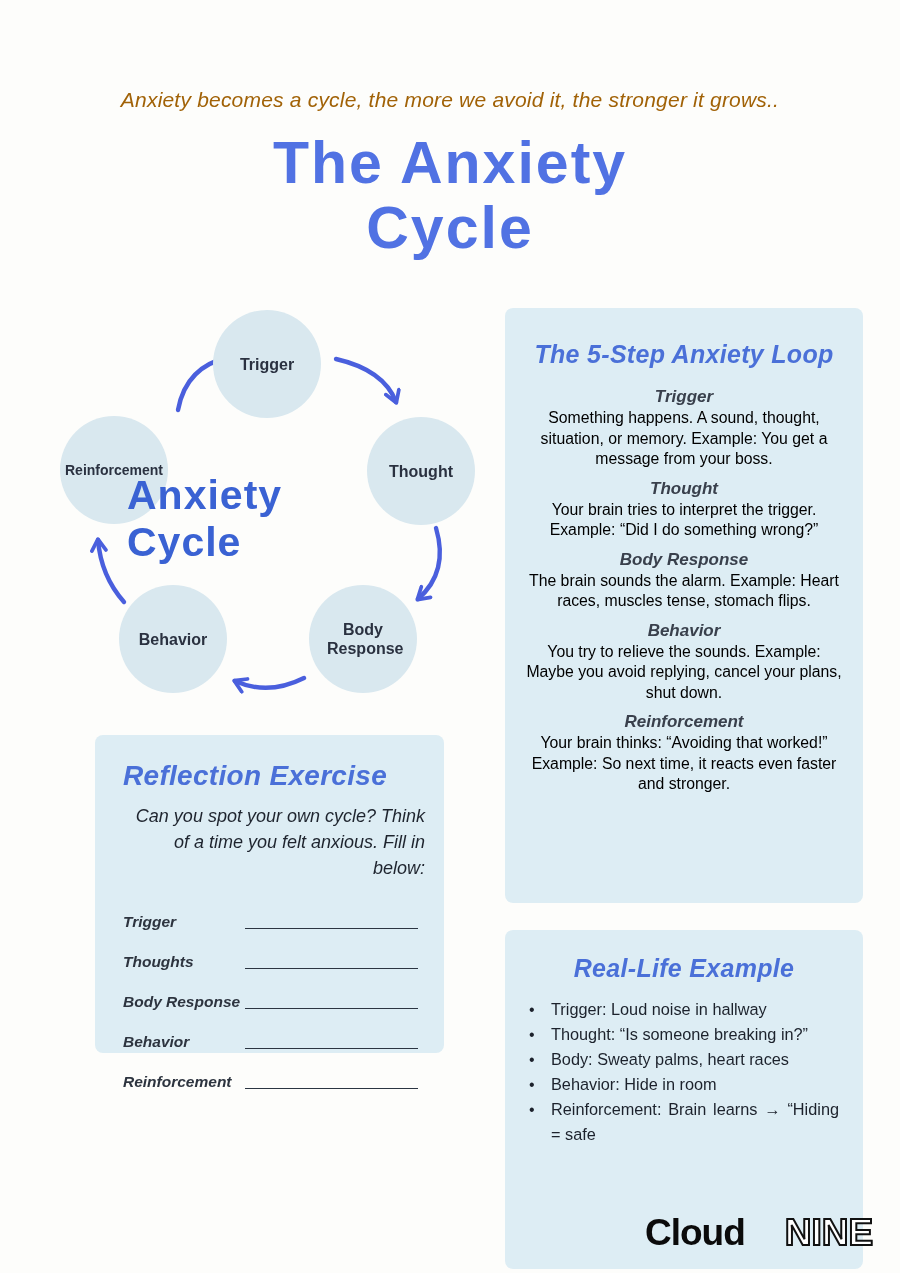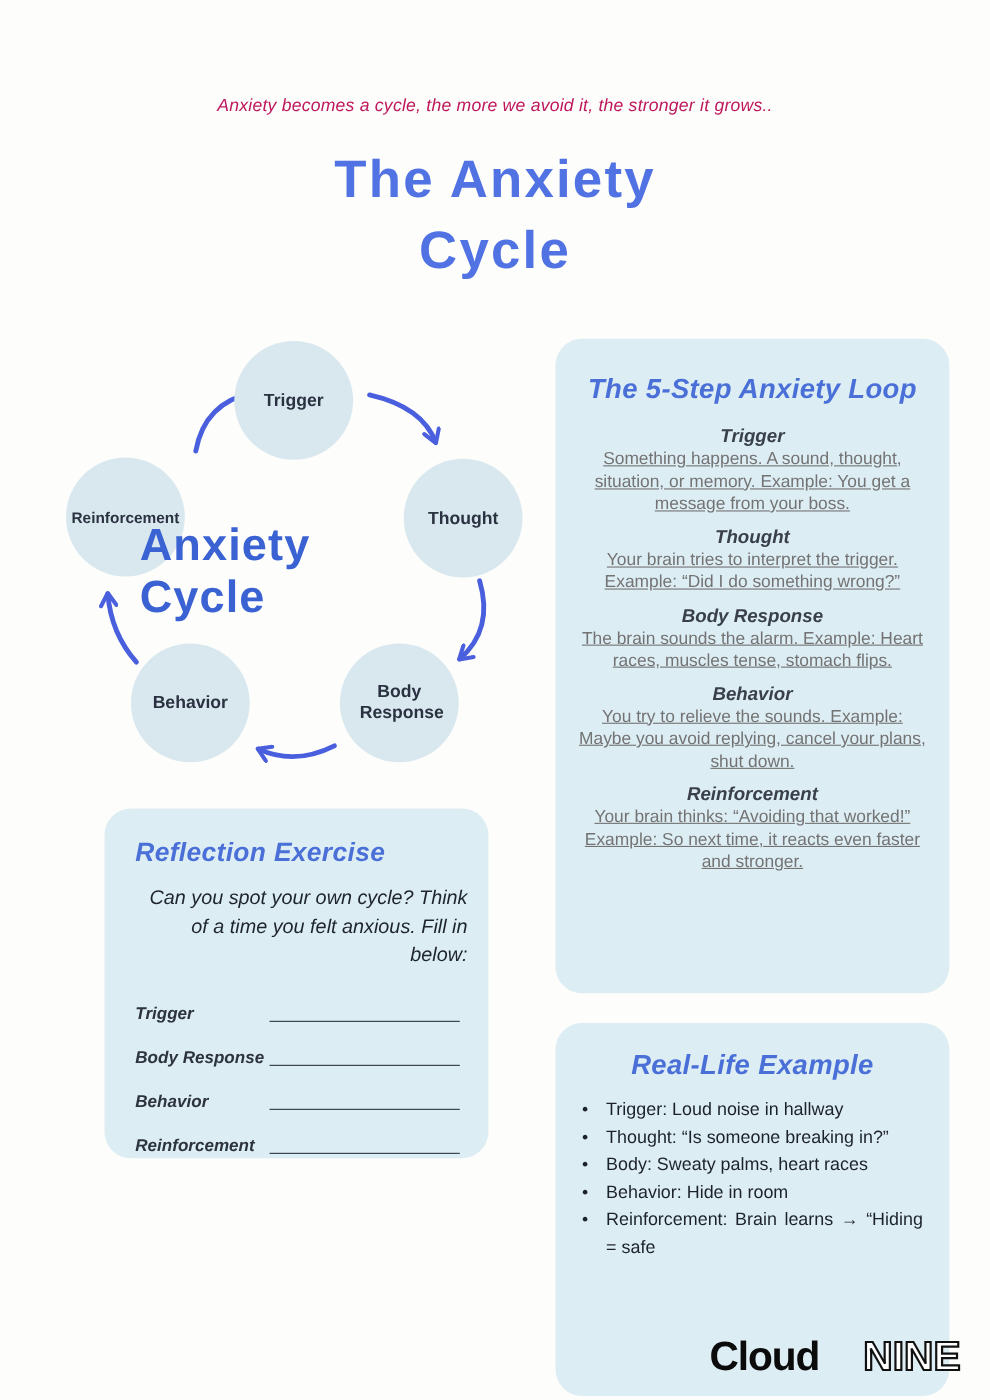--- a/index.html
+++ b/index.html
@@ -4,26 +4,26 @@
 <style>
   * { margin:0; padding:0; box-sizing:border-box; }
   html,body { background:#e9e9e9; }
   .page {
     position:relative; width:900px; height:1273px; margin:0 auto;
     background:#fdfdfb; overflow:hidden;
     font-family:"Liberation Sans", sans-serif; color:#20262f;
   }
   .subtitle {
     position:absolute; top:88px; left:0; width:100%;
-    text-align:center; font-size:16px; font-style:italic; font-weight:500;
-    color:#be185d; letter-spacing:.2px;
+    text-align:center; font-size:21px; font-style:italic; font-weight:500;
+    color:#a16207; letter-spacing:.2px;
   }
   .main-title {
     position:absolute; top:131px; left:0; width:100%;
-    text-align:center; font-weight:bold; font-size:48px; line-height:65px;
+    text-align:center; font-weight:bold; font-size:59px; line-height:65px;
     color:#5172e3; letter-spacing:2px;
   }
   
   .diagram { position:absolute; left:40px; top:300px; width:460px; height:420px; }
   .arrows  { position:absolute; left:0; top:0; width:460px; height:420px; }
   .node {
     position:absolute; width:108px; height:108px; border-radius:50%;
     background:#d9e8ef; display:flex; align-items:center; justify-content:center;
     text-align:center; font-weight:bold; font-size:16px; color:#2a3140; line-height:19px;
   }
@@ -32,33 +32,33 @@
   .node-thought { left:327px; top:117px; }
   .node-body    { left:269px; top:285px; }
   .node-behavior{ left:79px;  top:285px; }
   .node-reinf   { left:20px;  top:116px; }
   .center-label {
     position:absolute; left:87px; top:172px; width:280px;
     text-align:left; font-weight:bold; font-size:41px; line-height:47px;
     color:#3a62d3; letter-spacing:1px;
   }
   
-  .panel { position:absolute; background:#ddedf4; border-radius:24px; }
+  .panel { position:absolute; background:#ddedf4; border-radius:8px; }
   .panel-heading {
     font-weight:bold; font-style:italic; color:#4a70d8; text-align:center;
     font-size:25px; line-height:33px; letter-spacing:.3px;
   }
   .panel-loop { left:505px; top:308px; width:358px; height:595px; padding:30px 17px 0 17px; }
   .step { margin-bottom:9px; text-align:center; }
   .step-name { font-weight:bold; font-style:italic; font-size:17px; color:#39404c; margin-bottom:1px; }
-  .step-text { font-size:15.8px; line-height:20.5px; color:#737373;text-decoration:underline; }
+  .step-text { font-size:15.8px; line-height:20.5px; color:#000000; }
   .panel-loop .panel-heading { margin:0 auto 16px auto; width:300px; }
 
   .panel-reflect { left:95px; top:735px; width:349px; height:318px; padding:24px 26px 0 28px; }
-  .panel-reflect .panel-heading { text-align:left; font-size:24px; margin-bottom:11px; }
+  .panel-reflect .panel-heading { text-align:left; font-size:28px; margin-bottom:11px; }
   .reflect-intro {
     font-style:italic; font-size:18px; line-height:26px; font-weight:500;
     color:#1e242e; width:302px;text-align:right;
   }
   .fields { margin-top:16px; }
   .field-row { display:flex; align-items:flex-end; height:40px; }
   .field-label {
     font-weight:bold; font-style:italic; font-size:15.5px; color:#2d343f;
     width:122px; padding-bottom:6px;
   }
@@ -158,20 +158,24 @@
   <div class="panel panel-reflect">
     <div class="panel-heading">Reflection Exercise</div>
     <div class="reflect-intro">Can you spot your own cycle? Think of a time you felt anxious. Fill in below:</div>
 
     <div class="fields">
       <div class="field-row">
         <div class="field-label">Trigger</div>
         <div class="field-line"></div>
       </div>
       <div class="field-row">
+        <div class="field-label">Thoughts</div>
+        <div class="field-line"></div>
+      </div>
+      <div class="field-row">
         <div class="field-label">Body Response</div>
         <div class="field-line"></div>
       </div>
       <div class="field-row">
         <div class="field-label">Behavior</div>
         <div class="field-line"></div>
       </div>
       <div class="field-row">
         <div class="field-label">Reinforcement</div>
         <div class="field-line"></div>

